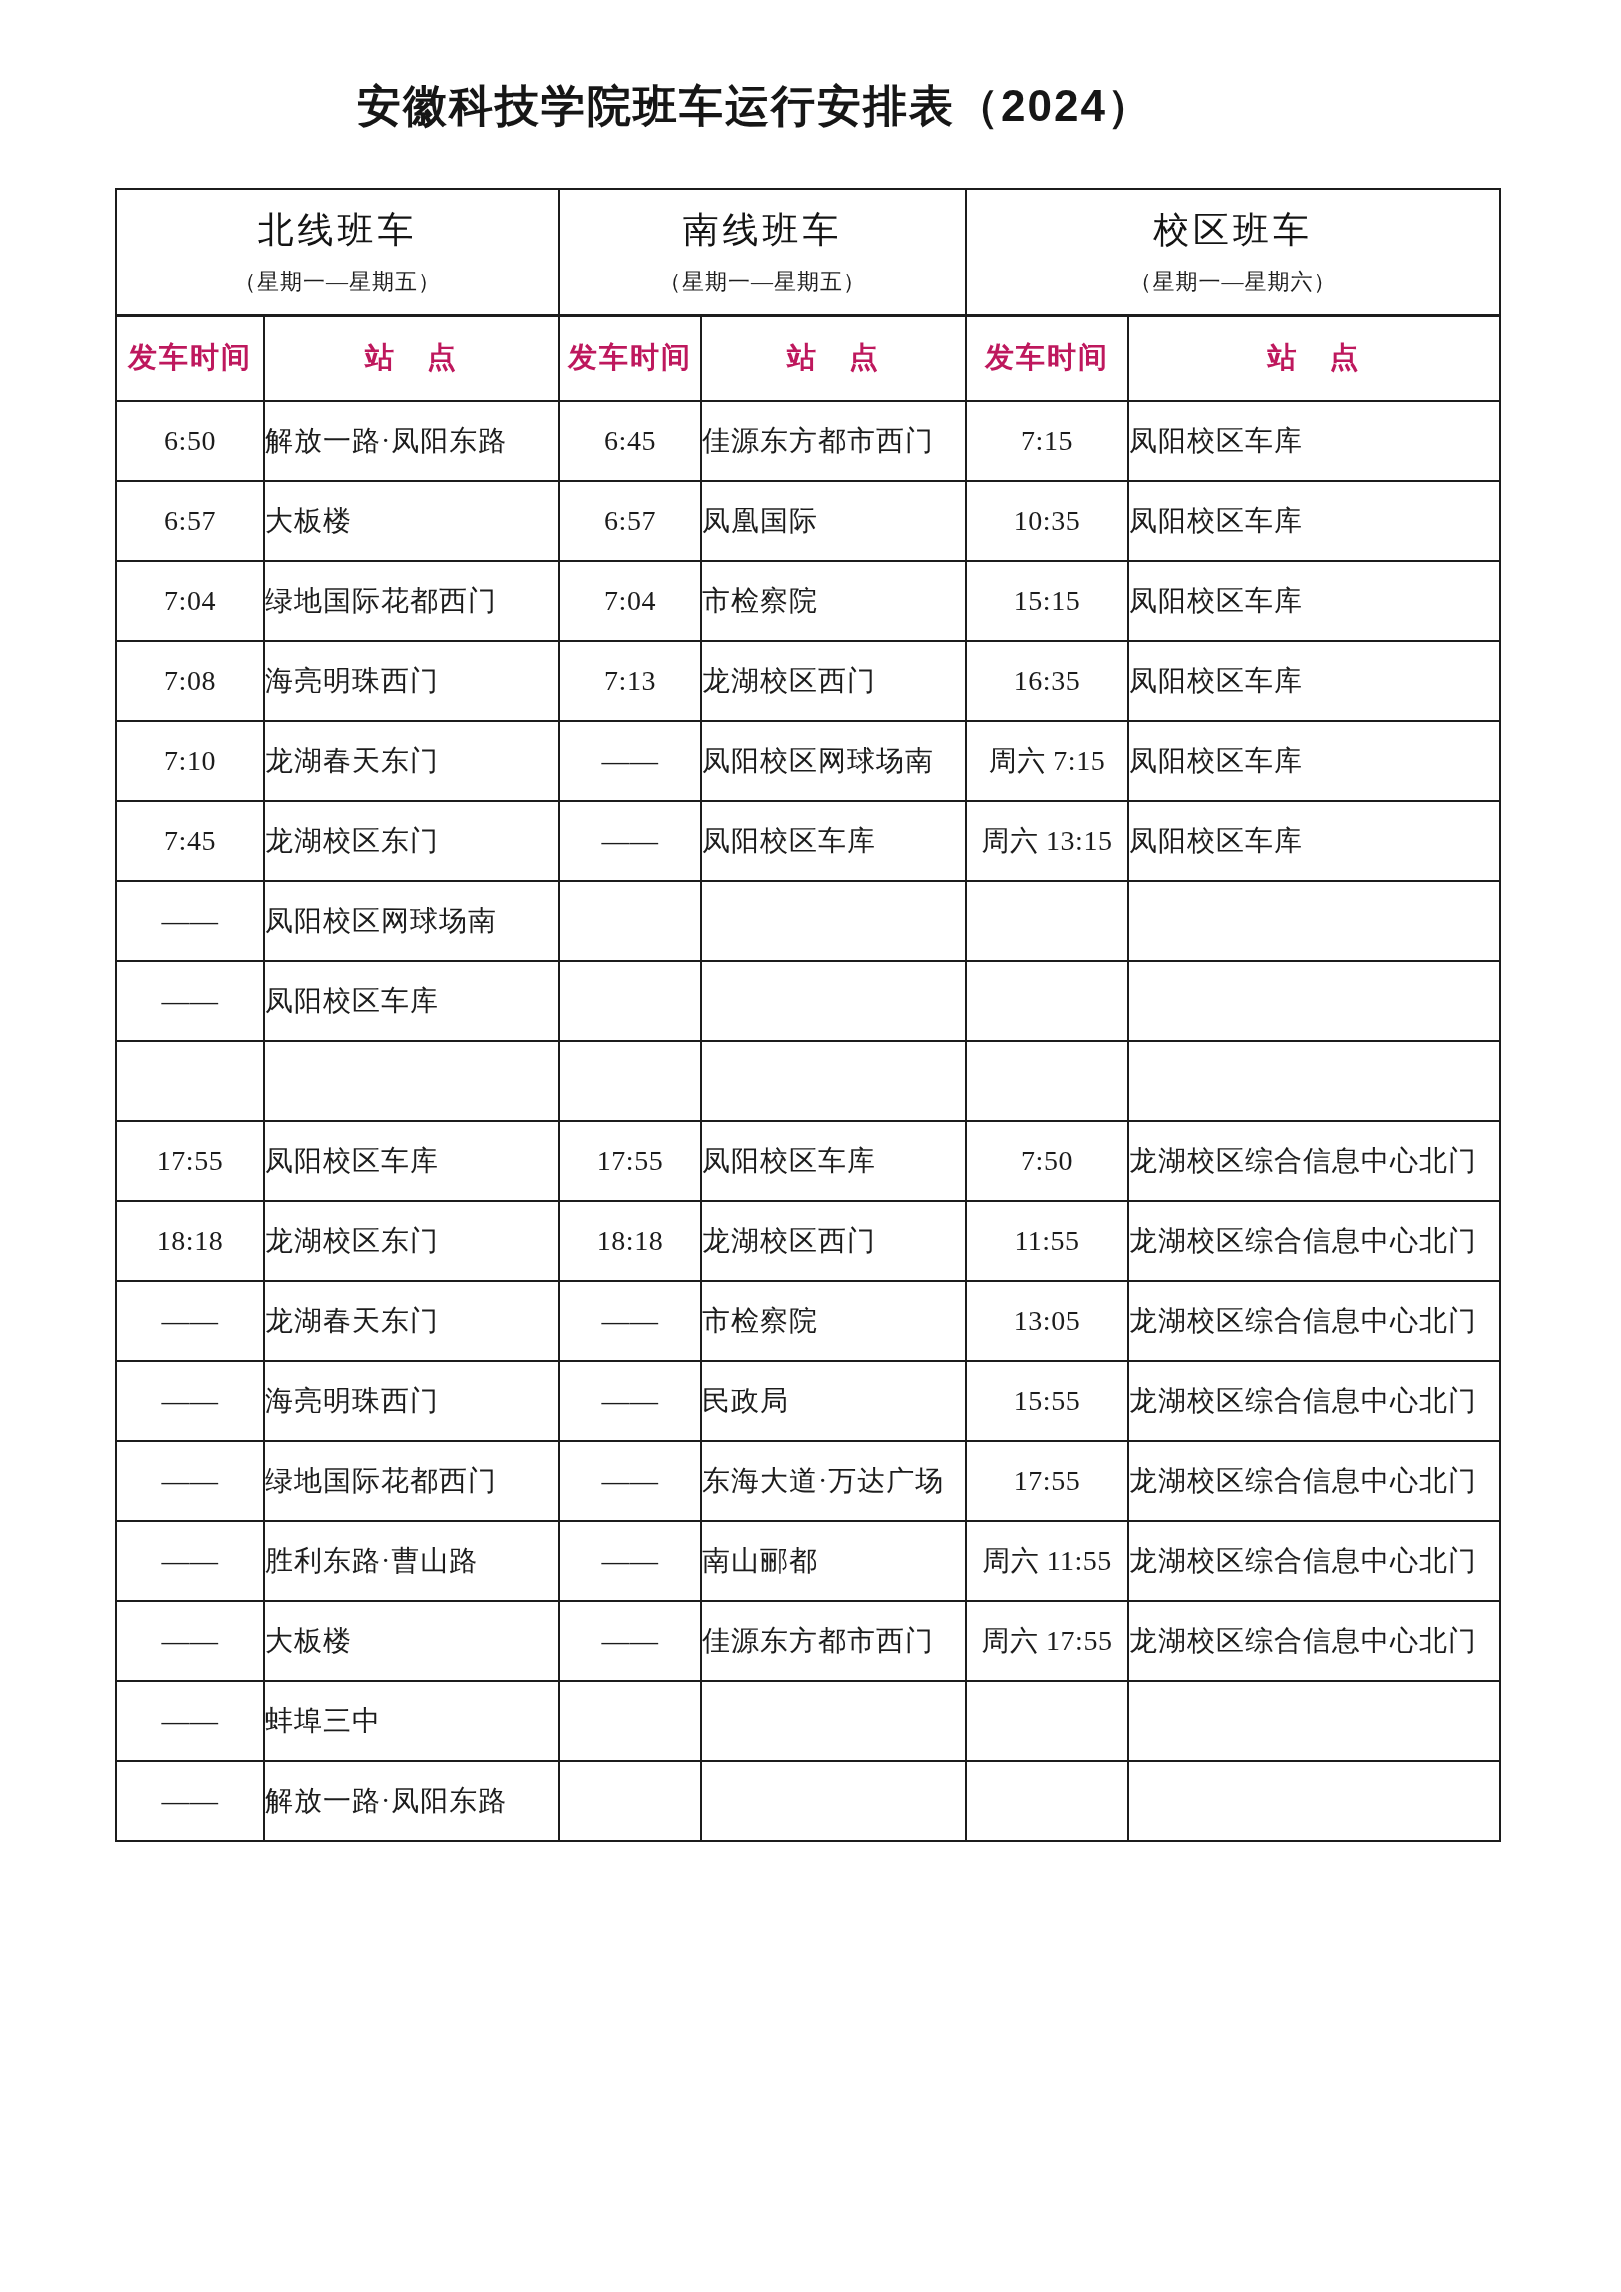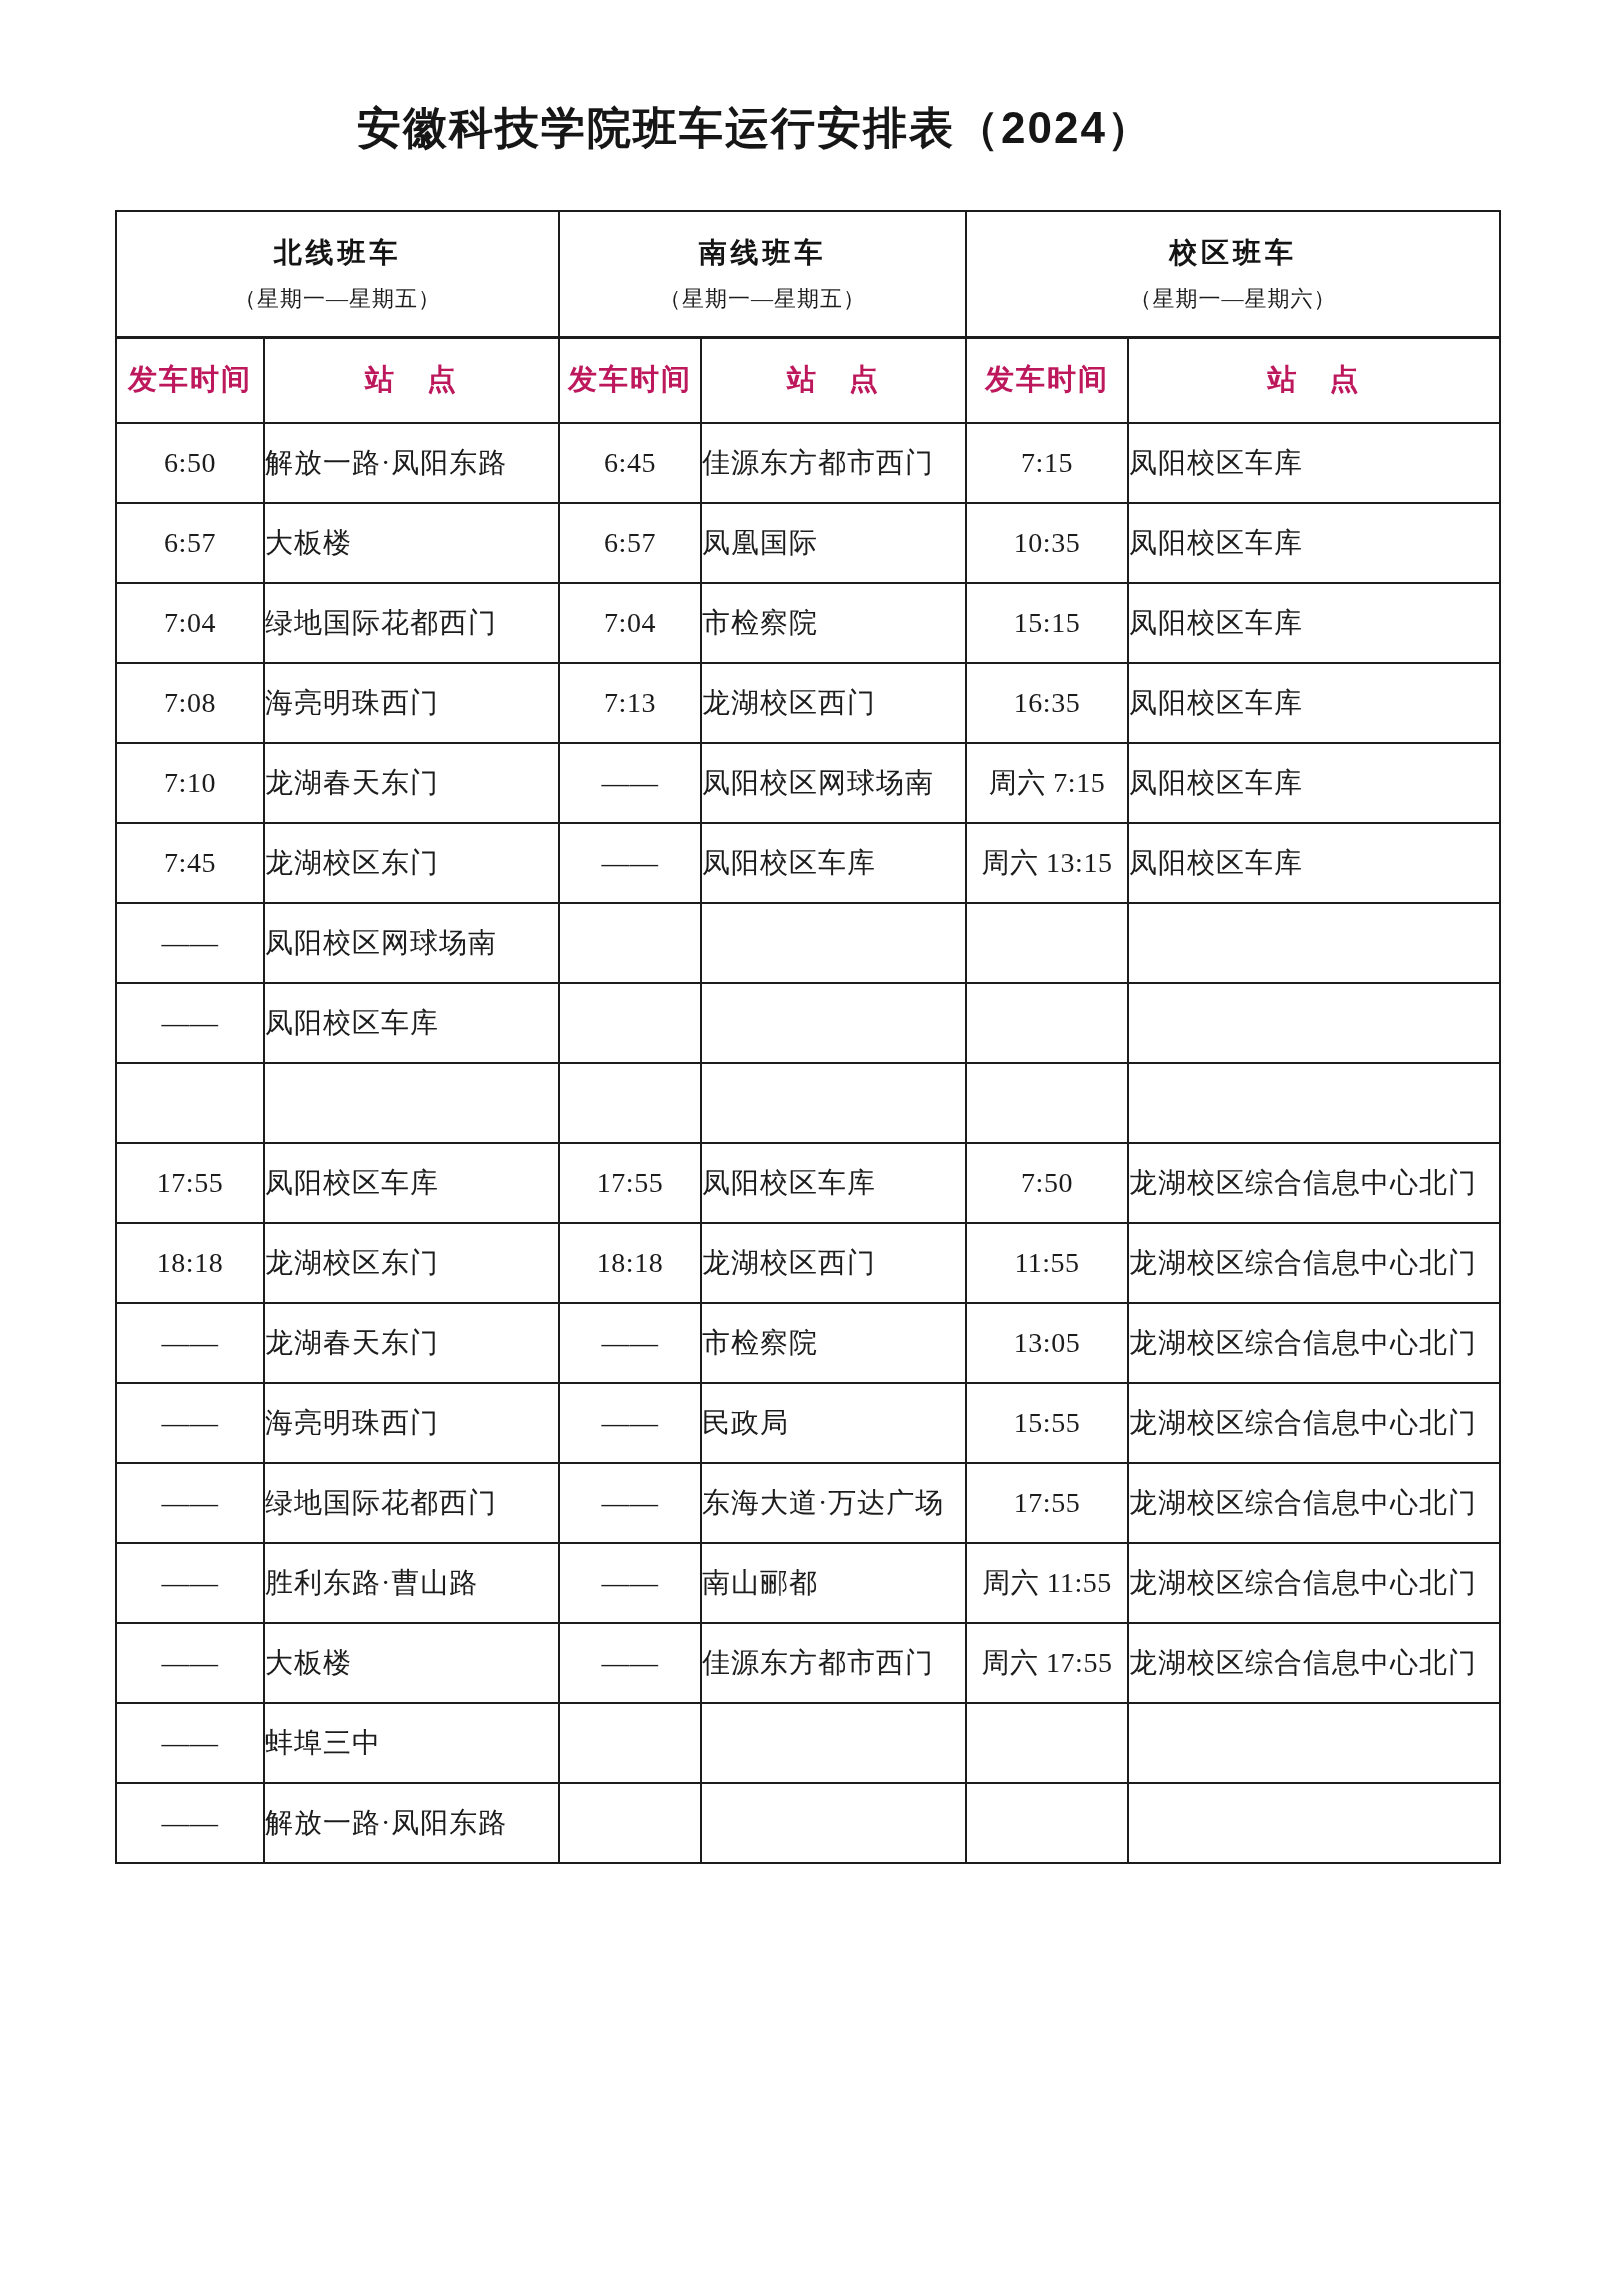--- a/index.html
+++ b/index.html
@@ -7,21 +7,21 @@
   .page {
     position: relative;
     width: 1621px;
     height: 2293px;
     background: #ffffff;
     color: #1c1c1c;
     font-family: "Liberation Serif", "DejaVu Serif", serif;
     overflow: hidden;
   }
   .title-wrap {
-    padding-top: 106px;
+    padding-top: 84px;
     margin-left: 63px;
     width: 1384px;
     text-align: center;
   }
   .title {
     margin: 0;
     font-family: "Liberation Sans", "DejaVu Sans", sans-serif;
     font-weight: 700;
     font-size: 44px;
     line-height: 1;
@@ -51,22 +51,22 @@
     white-space: nowrap;
   }
   tr.group-row th {
     height: 126px;
     border-bottom-width: 3.9px;
     text-align: center;
     font-weight: normal;
   }
   .gname {
     font-family: "Liberation Sans", "DejaVu Sans", sans-serif;
-    font-size: 28px;
-    font-weight: 700;
+    font-size: 36px;
+    font-weight: 400;
     letter-spacing: 3.9px;
     color: #141414;
   }
   .gdays {
     font-size: 22px;
     margin-top: 11.8px;
     letter-spacing: 1px;
   }
   tr.colhead-row th {
     height: 86px;

